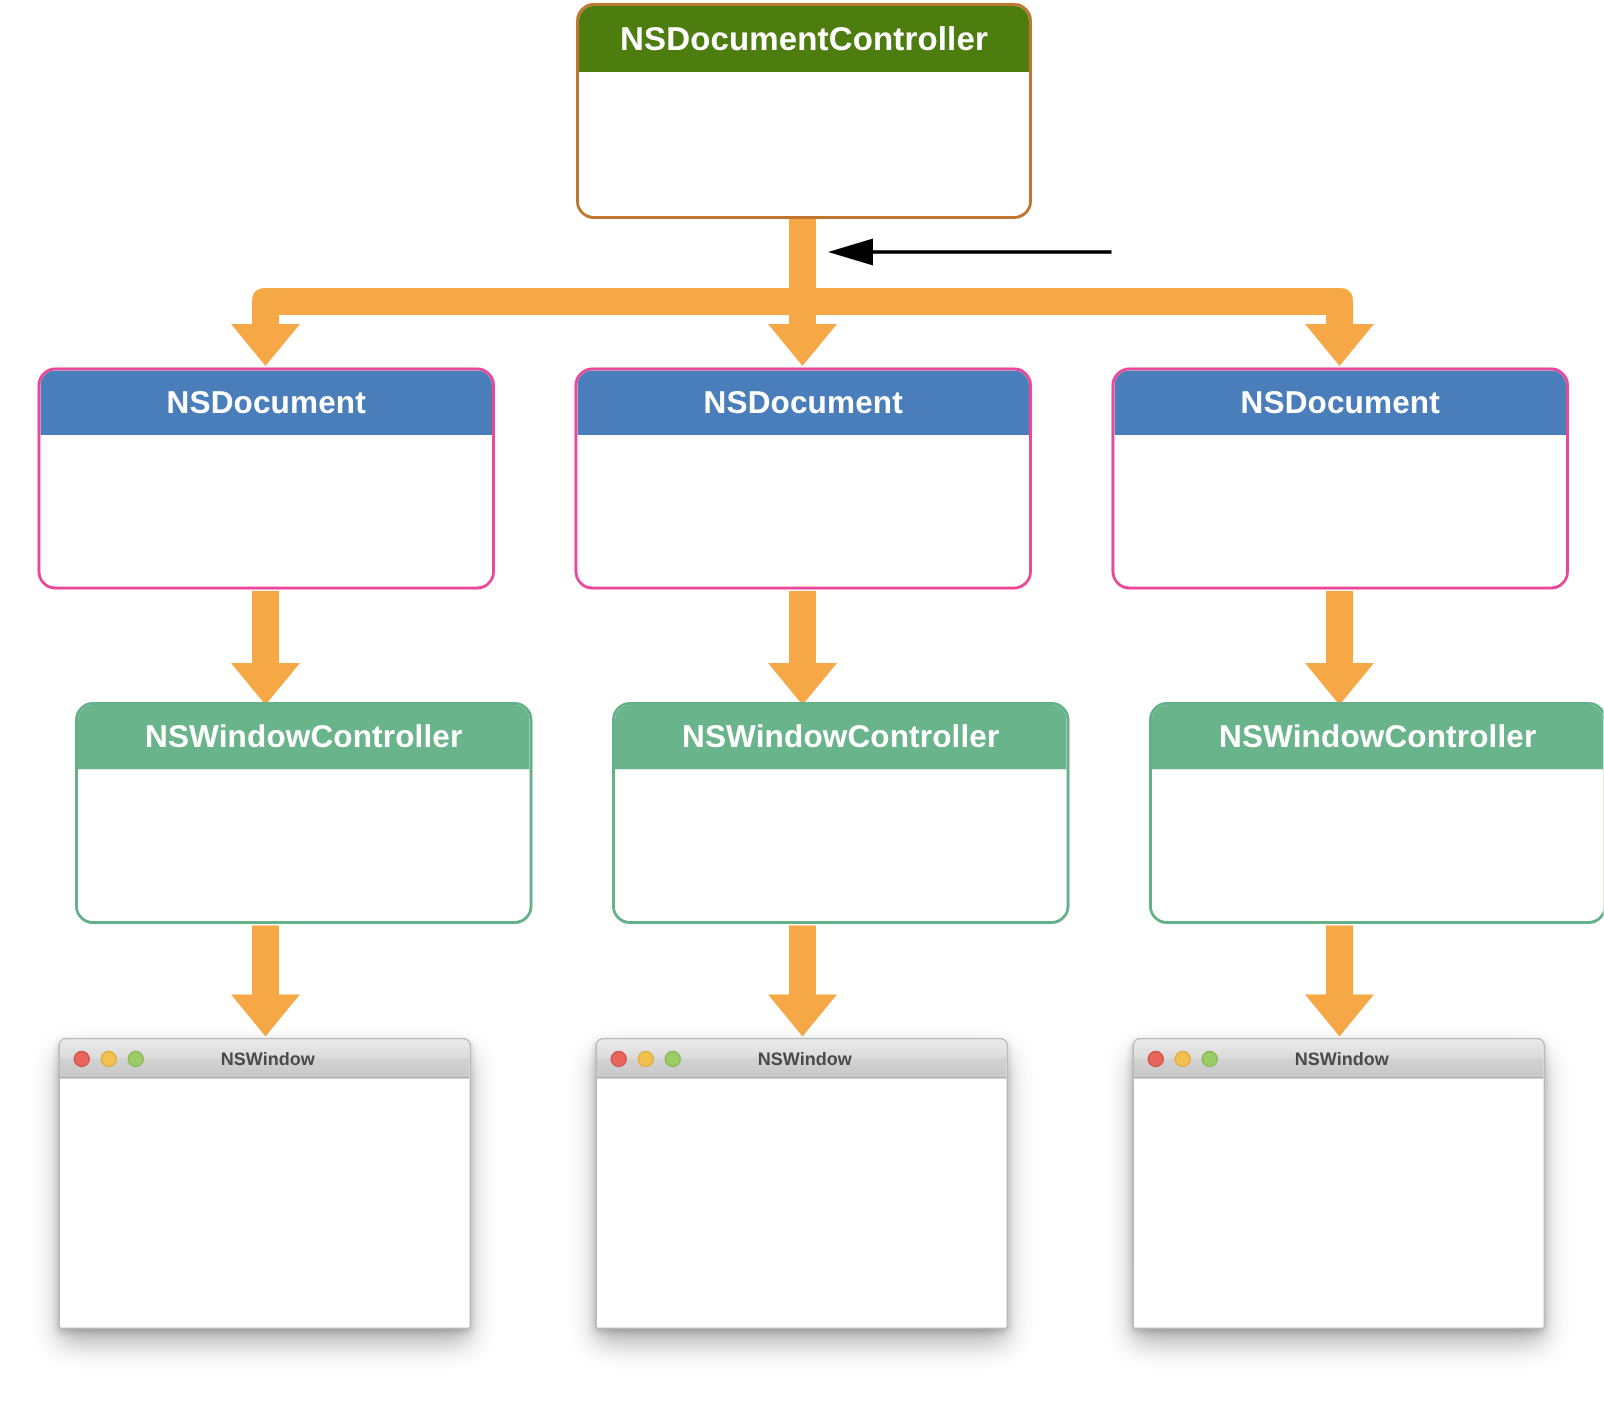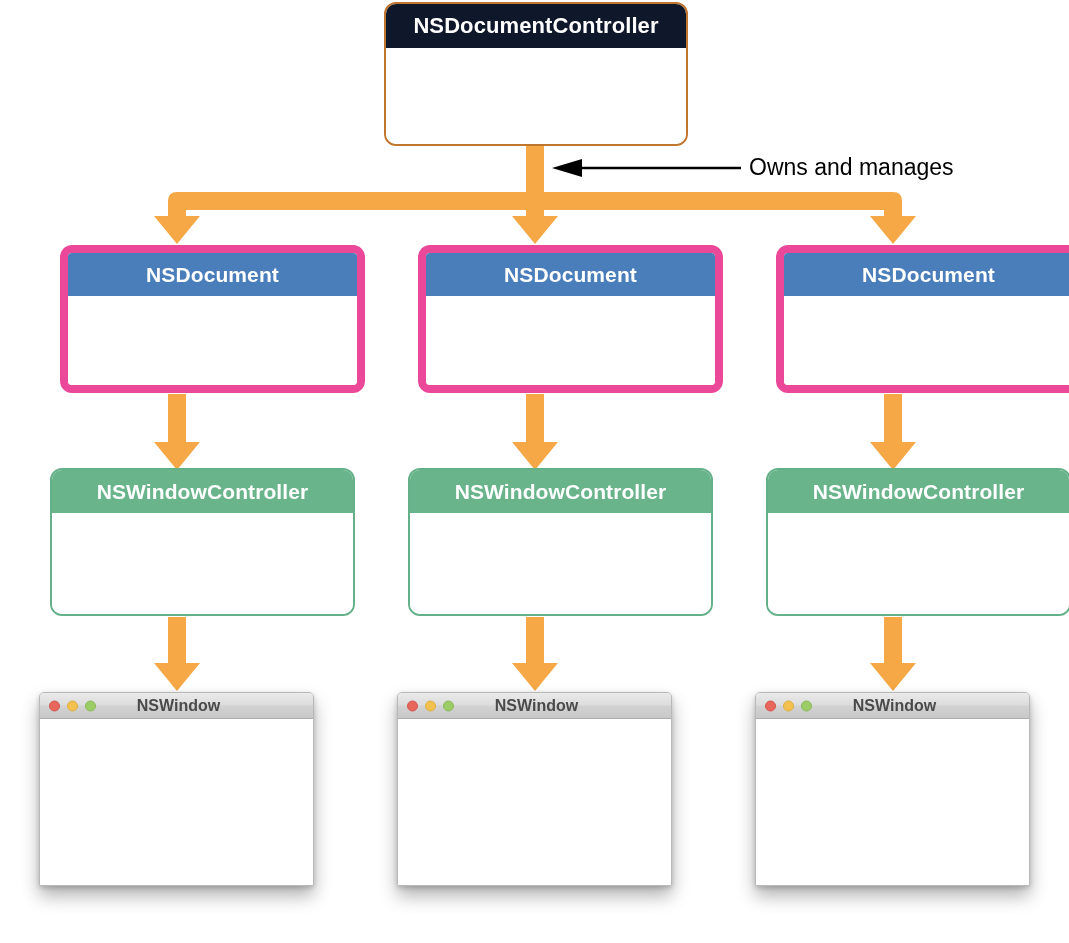--- a/index.html
+++ b/index.html
@@ -55,29 +55,28 @@
   .class-box .body {
     background: #ffffff;
     width: 100%;
   }
 
   
   .box-controller {
     border: 2px solid #c0762f;
   }
   .box-controller .hdr {
-    background: #0f172a;
+    background: #4d7c0f;
     font-size: 22px;
     height: 44px;
   }
 
   
   .box-document {
-    border: 8px solid #ec4899;
-    margin-left: 35px;
+    border: 2px solid #ec4899;
   }
   .box-document .hdr {
     background: #4a7ebb;
     font-size: 21px;
     height: 43px;
   }
 
   
   .box-wincontroller {
     border: 2px solid #64b189;
@@ -122,21 +121,21 @@
     height: 11px;
     border-radius: 50%;
     box-sizing: border-box;
   }
   .light.red    { background: #e8665c; border: 1px solid #d4554c; }
   .light.yellow { background: #f2c14f; border: 1px solid #dfae3f; }
   .light.green  { background: #9ccc65; border: 1px solid #89b957; }
   .ns-window .wtitle {
     width: 100%;
     text-align: center;
-    font-size: 16px;
+    font-size: 12px;
     font-weight: bold;
     color: #4a4a4a;
     line-height: 1;
     padding-left: 4px;
     box-sizing: border-box;
   }
   .ns-window .content {
     background: #ffffff;
     width: 100%;
   }
@@ -192,21 +191,20 @@
       <line x1="741" y1="168" x2="570" y2="168" stroke="#000000" stroke-width="2.4"></line>
       <path d="M 552,168 L 582,159 L 582,177 Z" fill="#000000"></path>
     </g>
   </svg>
 
   <div class="class-box box-controller" style="left:384px; top:2px; width:304px; height:144px;">
     <div class="hdr">NSDocumentController</div>
     <div class="body" style="height:96px;"></div>
   </div>
 
-  <div id="annotation-label">Owns and manages</div>
 
   <div class="class-box box-document" style="left:25px; top:245px; width:305px; height:148px;">
     <div class="hdr">NSDocument</div>
     <div class="body" style="height:101px;"></div>
   </div>
 
   <div class="class-box box-wincontroller" style="left:25px; top:468px; width:305px; height:148px;">
     <div class="hdr">NSWindowController</div>
     <div class="body" style="height:101px;"></div>
   </div>

